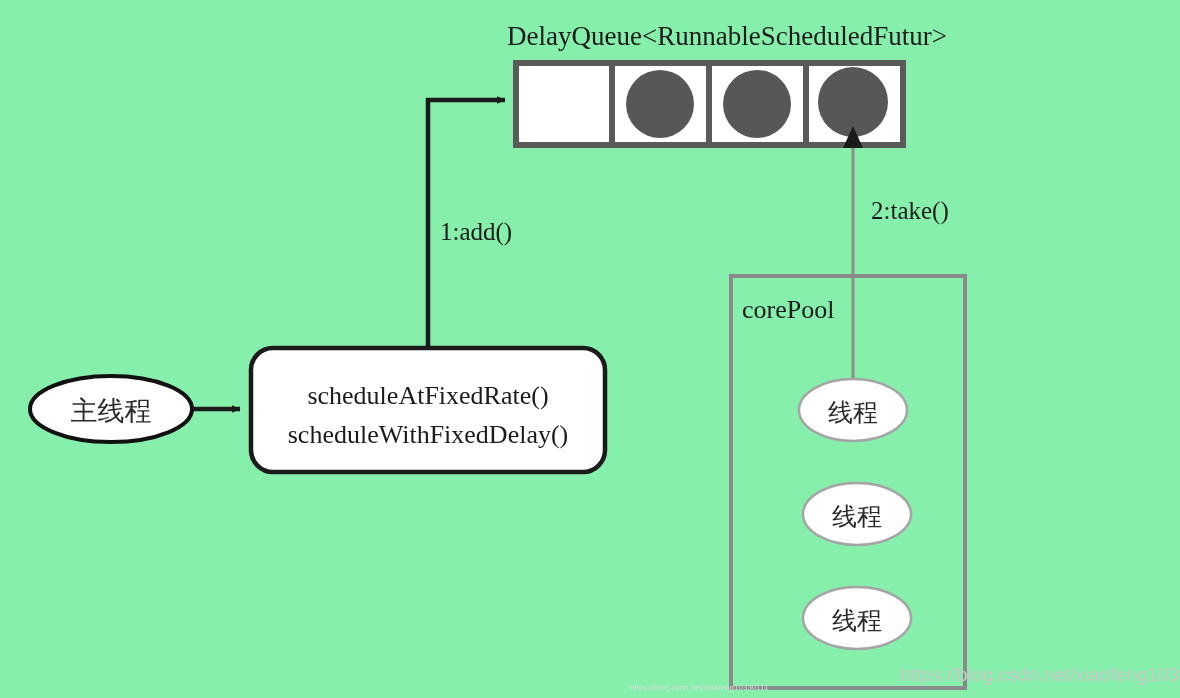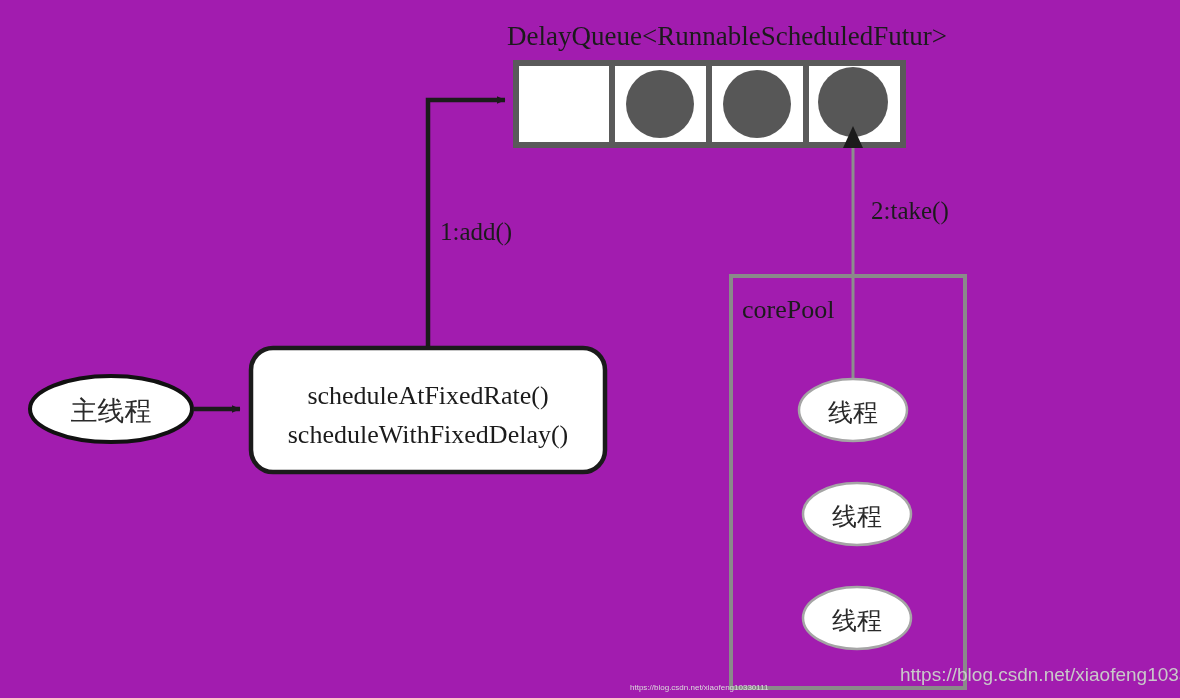--- a/index.html
+++ b/index.html
@@ -8,21 +8,21 @@
     padding: 0;
     background: #ffffff;
   }
   body {
     font-family: "Liberation Serif", "DejaVu Serif", serif;
   }
   #canvas {
     position: relative;
     width: 1180px;
     height: 698px;
-    background: #a21caf;
+    background: #86efac;
     overflow: hidden;
   }
   #diagram-svg {
     position: absolute;
     left: 0;
     top: 0;
     width: 1180px;
     height: 698px;
   }
   .svg-text {

